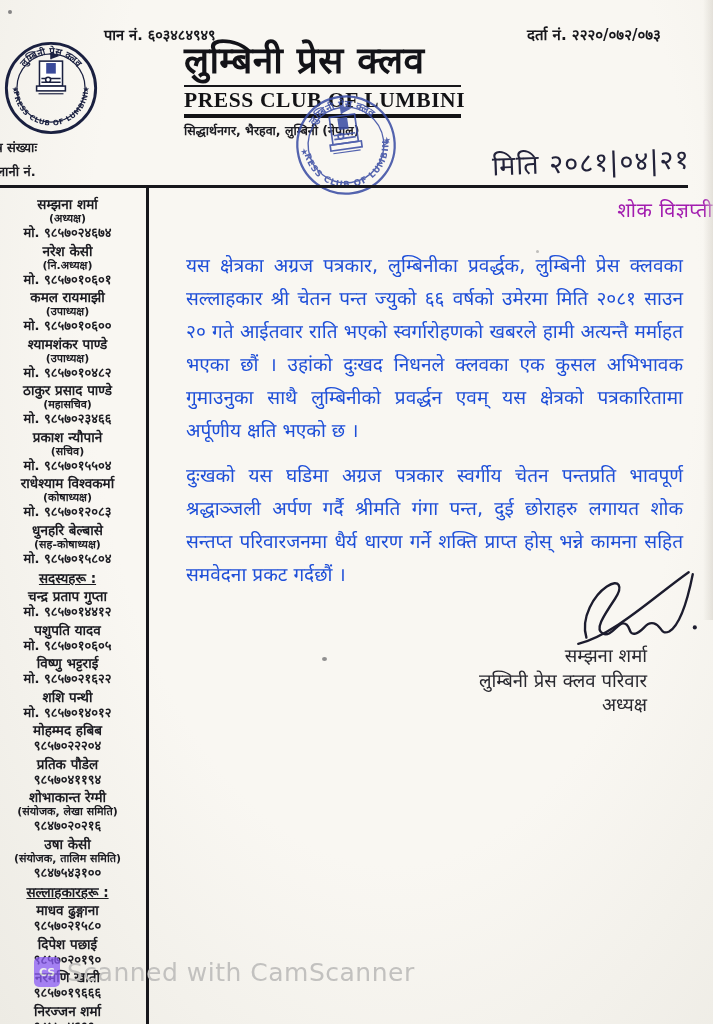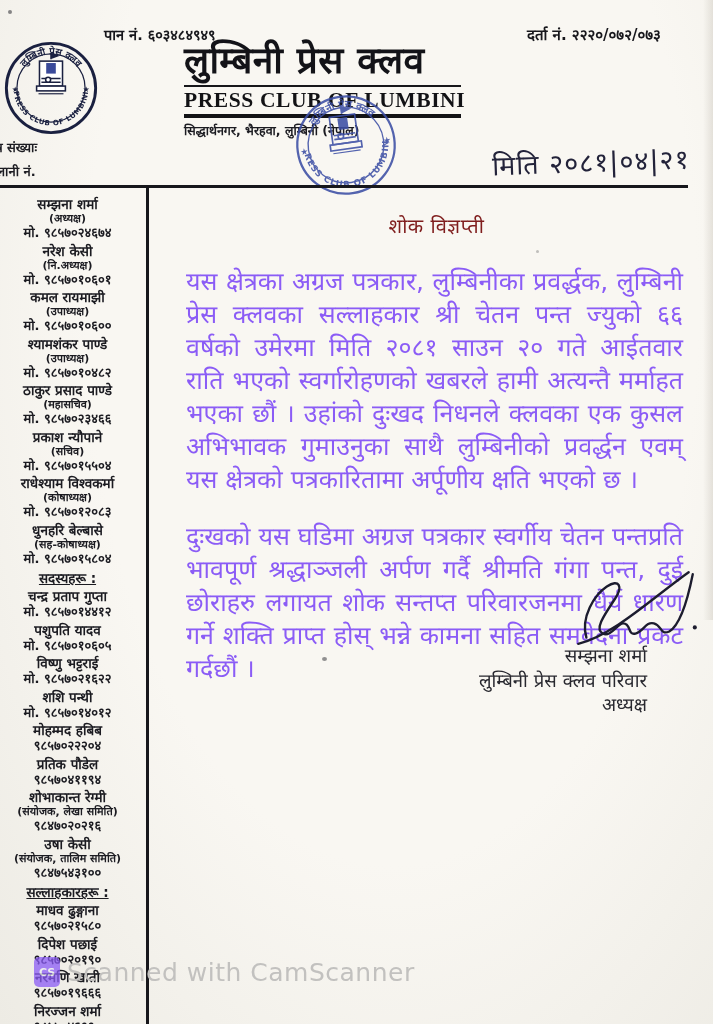--- a/index.html
+++ b/index.html
@@ -35,23 +35,23 @@
   .vline{left:146px;top:185px;width:2.5px;height:839px;background:#17171c}
   
   .sidebar{left:-14px;top:191px;width:163px;text-align:center;padding-top:5px;color:#1b1b21}
   .s-name{font-size:13.5px;font-weight:bold;line-height:16px;white-space:nowrap}
   .s-role{font-size:11px;font-weight:bold;line-height:13px;white-space:nowrap}
   .s-phone{font-size:13px;font-weight:bold;line-height:16px;white-space:nowrap}
   .s-member{margin-bottom:1.5px}
   .s-heading{font-size:13.5px;font-weight:bold;line-height:20px;text-decoration:underline;white-space:nowrap}
   
   .letter{left:160px;top:196px;width:553px}
-  .subject{text-align:center;font-size:20px;color:#7f1d1d;margin-top:16px;letter-spacing:0.5px}
-  .para{margin:26px 30px 0 26px;font-size:25px;line-height:33px;text-align:justify;color:#8b5cf6}
-  .para2{margin-top:24px}
+  .subject{text-align:right;font-size:20px;color:#a21caf;margin-top:0;letter-spacing:0.5px}
+  .para{margin:26px 30px 0 26px;font-size:19px;line-height:33px;text-align:justify;color:#1d4ed8}
+  .para2{margin-top:12px}
   .sig-art{position:absolute;left:412px;top:368px;width:128px;height:90px}
   .sig-block{position:absolute;top:448px;right:66px;text-align:right;font-size:18.5px;line-height:24.5px;color:#28282f;white-space:nowrap}
   
   .watermark{left:34px;top:957px;display:flex;align-items:center;gap:7px}
   .cs-badge{width:26px;height:30px;border-radius:5px;background:#8b5cf6;opacity:.75;display:flex;align-items:center;justify-content:center;
     font-size:11px;font-weight:bold;color:#eceff0}
   .wm-text{font-size:25px;color:var(--watermark-gray);letter-spacing:0.5px}
   
   .edge-shadow{right:0;top:0;width:10px;height:620px;background:linear-gradient(to left,#d9d5cd,rgba(217,213,205,0));opacity:.65}
   .speck{position:absolute;background:#3a3a40;border-radius:50%}

